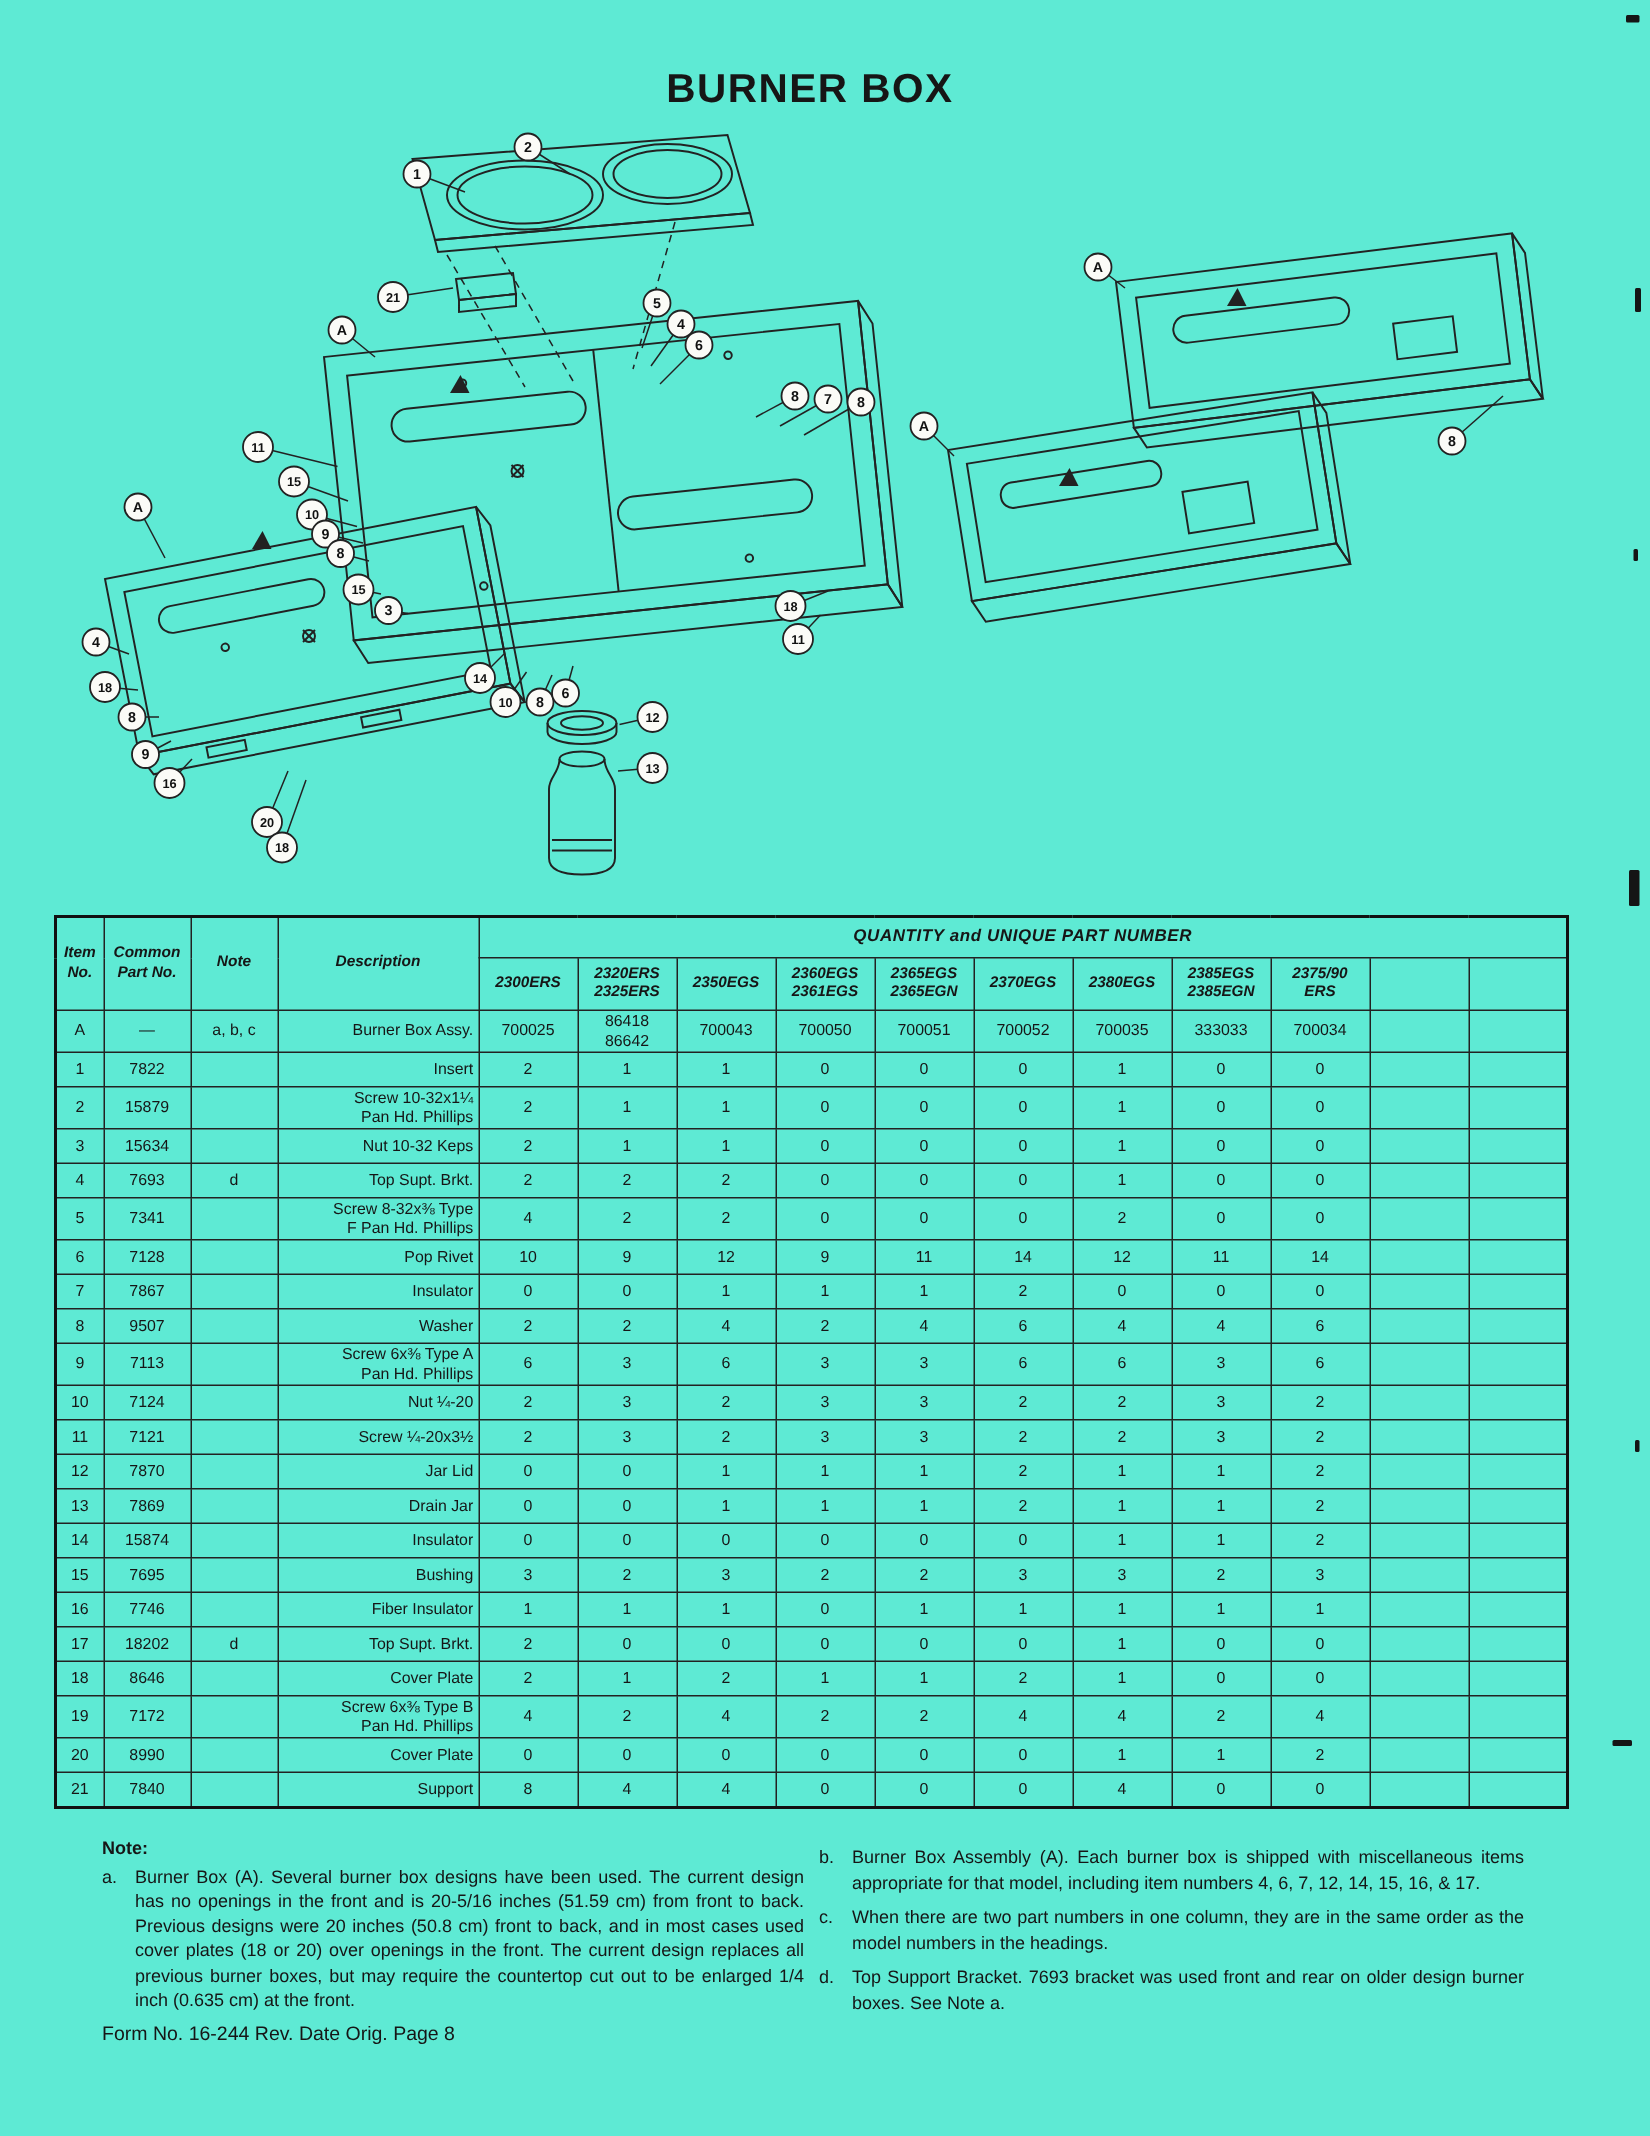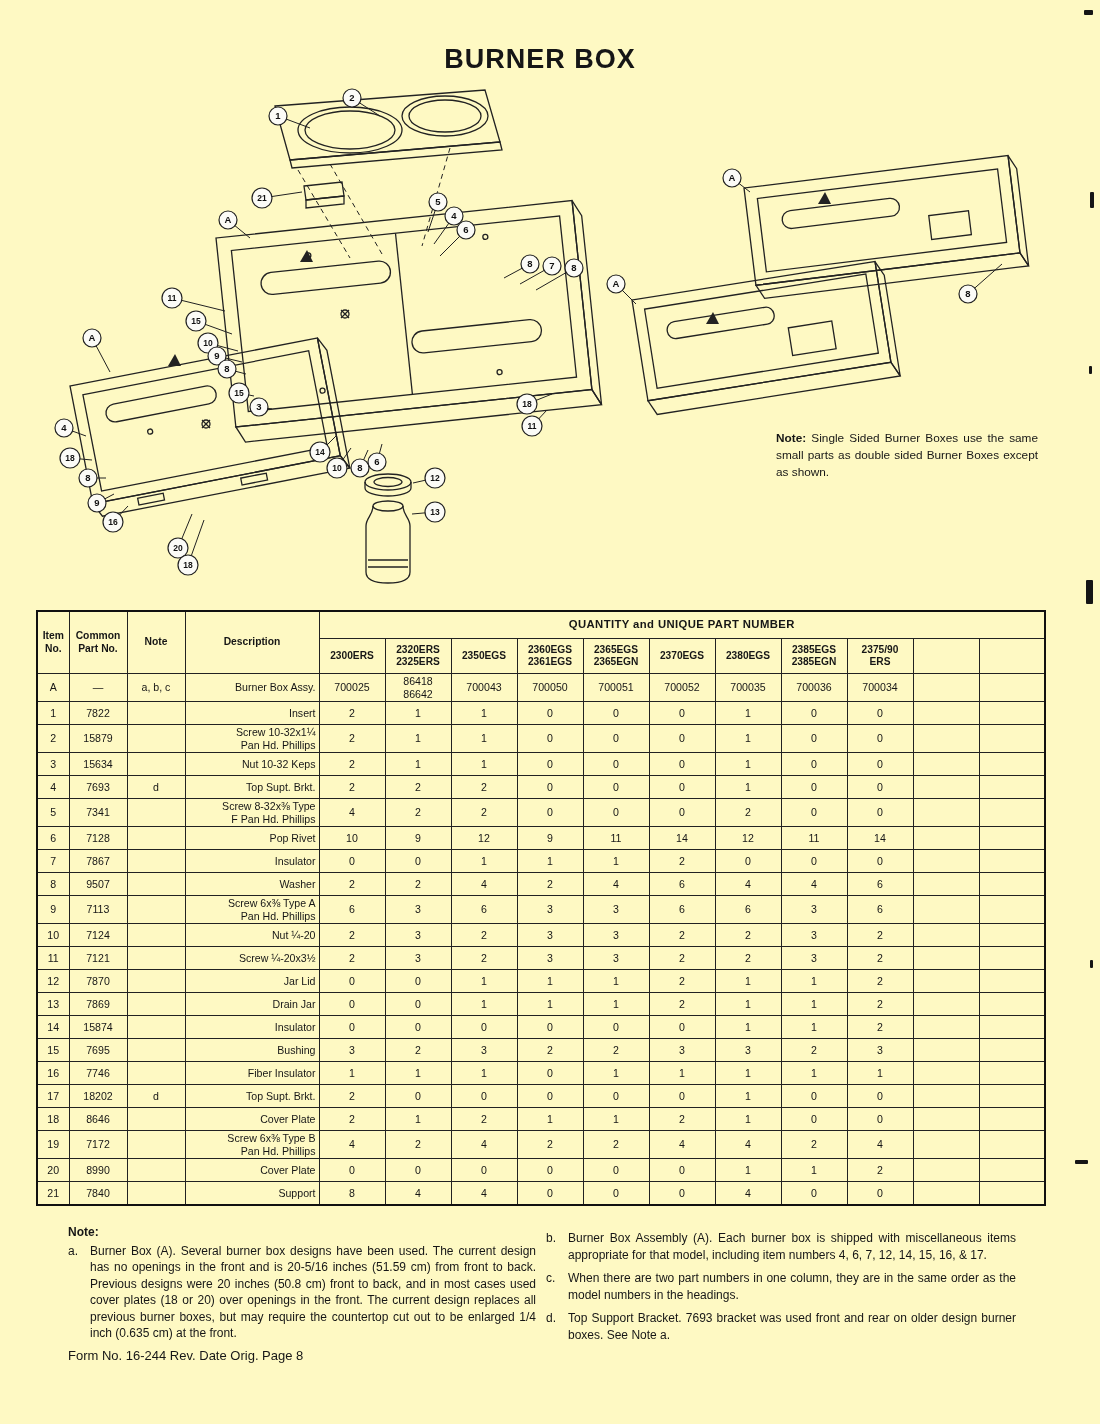--- a/index.html
+++ b/index.html
@@ -1,27 +1,27 @@
 <!DOCTYPE html>
 <html><head>
 <meta charset="utf-8">
 <style>
   html,body{margin:0;padding:0;background:#9a9a9a;}
-  .page{position:relative;width:1100px;height:1424px;margin:0 auto;background:#fef9c3;color:#161616;
+  .page{position:relative;width:1100px;height:1424px;margin:0 auto;background:#5eead4;color:#161616;
         font-family:"Liberation Sans",sans-serif;overflow:hidden;}
   .page-title{position:absolute;top:44px;left:0;width:1080px;text-align:center;font-size:27px;
         font-weight:700;letter-spacing:1px;}
   .diagram-svg{position:absolute;left:30px;top:86px;}
   .diagram-note{position:absolute;left:776px;top:430px;width:262px;font-size:11.8px;line-height:1.45;text-align:justify;}
   .diagram-note .nb{font-weight:700;}
   .parts-table{position:absolute;left:36px;top:610px;border-collapse:collapse;table-layout:fixed;
         width:1008px;font-size:10.6px;border:2px solid #111;}
   .parts-table th,.parts-table td{border:1px solid #222;padding:1px 3px;white-space:pre-line;
         vertical-align:middle;line-height:1.18;}
-  .parts-table thead th{font-weight:700;}
+  .parts-table thead th{font-weight:700;font-style:italic;}
   .hcell{vertical-align:top;text-align:center;font-size:10.3px;padding-top:3px;}
   .qty-header{text-align:center;font-size:11.3px;letter-spacing:.4px;height:24px;}
   .model-th{text-align:center;font-size:10.2px;height:32px;}
   .parts-table td.c{text-align:center;height:20px;}
   .parts-table td.desc{text-align:right;}
   .notes-left{position:absolute;left:68px;top:1224px;width:468px;font-size:12px;line-height:1.38;}
   .notes-right{position:absolute;left:546px;top:1230px;width:470px;font-size:12px;line-height:1.38;}
   .note-heading{font-weight:700;margin-bottom:2px;}
   .note-item{display:flex;margin-bottom:7px;}
   .note-label{flex:0 0 22px;}
@@ -235,24 +235,20 @@
           <line x1="586" y1="198" x2="606" y2="218" stroke="#222" stroke-width="1"></line>
           <circle cx="586" cy="198" r="9" fill="#fbfbf7" stroke="#222" stroke-width="1.2"></circle>
           <text x="586" y="201.2" text-anchor="middle" font-size="9.5" fill="#111" stroke="none">A</text>
           <line x1="938" y1="208" x2="972" y2="178" stroke="#222" stroke-width="1"></line>
           <circle cx="938" cy="208" r="9" fill="#fbfbf7" stroke="#222" stroke-width="1.2"></circle>
           <text x="938" y="211.2" text-anchor="middle" font-size="9.5" fill="#111" stroke="none">8</text>
         </g>
     </g>
   </svg>
 
-  <div class="diagram-note">
-    <span class="nb">Note:</span>
-    <span>Single Sided Burner Boxes use the same small parts as double sided Burner Boxes except as shown.</span>
-  </div>
 
   <table class="parts-table">
     <colgroup>
       <col style="width:32px">
         <col style="width:58px">
         <col style="width:58px">
         <col style="width:134px">
       <col style="width:66px">
         <col style="width:66px">
         <col style="width:66px">
@@ -301,21 +297,21 @@
           <td class="c">a, b, c</td>
           <td class="desc">Burner Box Assy.</td>
           <td class="c">700025</td>
           <td class="c">86418
 86642</td>
           <td class="c">700043</td>
           <td class="c">700050</td>
           <td class="c">700051</td>
           <td class="c">700052</td>
           <td class="c">700035</td>
-          <td class="c">700036</td>
+          <td class="c">333033</td>
           <td class="c">700034</td>
           <td class="c"></td>
           <td class="c"></td>
         </tr>
         <tr>
           <td class="c">1</td>
           <td class="c">7822</td>
           <td class="c"></td>
           <td class="desc">Insert</td>
           <td class="c">2</td>

